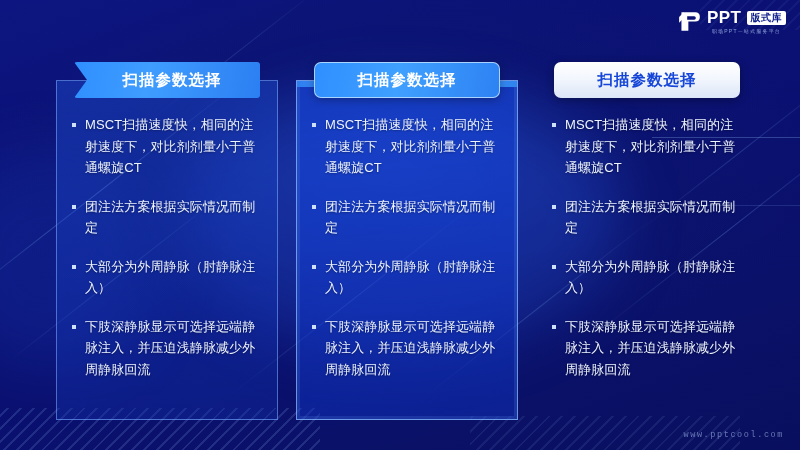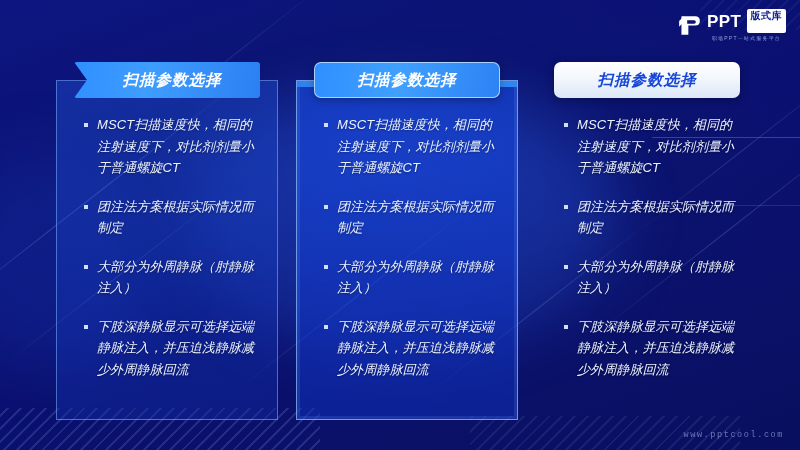--- a/index.html
+++ b/index.html
@@ -67,21 +67,21 @@
     font-size: 17px;
     font-weight: bold;
     letter-spacing: 0.5px;
     line-height: 1;
   }
   .logo-badge {
     background: #ffffff;
     color: #0b1b8a;
     font-size: 10px;
     font-weight: bold;
-    padding: 2px 4px 12px 4px;
+    padding: 2px 4px 2px 4px;
     border-radius: 2px;
     line-height: 1;
     letter-spacing: 0.5px;
   }
   .logo-sub {
     color: rgba(195,215,255,0.72);
     font-size: 5px;
     letter-spacing: 1.2px;
     margin-top: 3px;
     line-height: 1;
@@ -93,21 +93,20 @@
     top: 62px;
     left: 0;
     width: 800px;
     height: 365px;
   }
   .card {
     position: absolute;
     top: 0;
     width: 222px;
     height: 358px;
-    font-style: italic;
   }
   .card-1 { left: 56px; }
   .card-2 { left: 296px; }
   .card-3 { left: 536px; }
 
   .card-panel {
     position: absolute;
     left: 0;
     top: 18px;
     width: 100%;
@@ -185,21 +184,21 @@
     box-shadow: 0 2px 8px rgba(0,0,0,0.32);
   }
   .head-light .head-title { color: #1646d8; }
 
   
   .bullet-list {
     position: absolute;
     left: 0;
     top: 52px;
     width: 100%;
-    padding: 0 14px 0 28px;
+    padding: 0 14px 0 16px;
     box-sizing: border-box;
     z-index: 3;
   }
   .bullet-item {
     display: flex;
     align-items: flex-start;
     margin-bottom: 17px;
   }
   .bullet-dot {
     flex: 0 0 auto;

